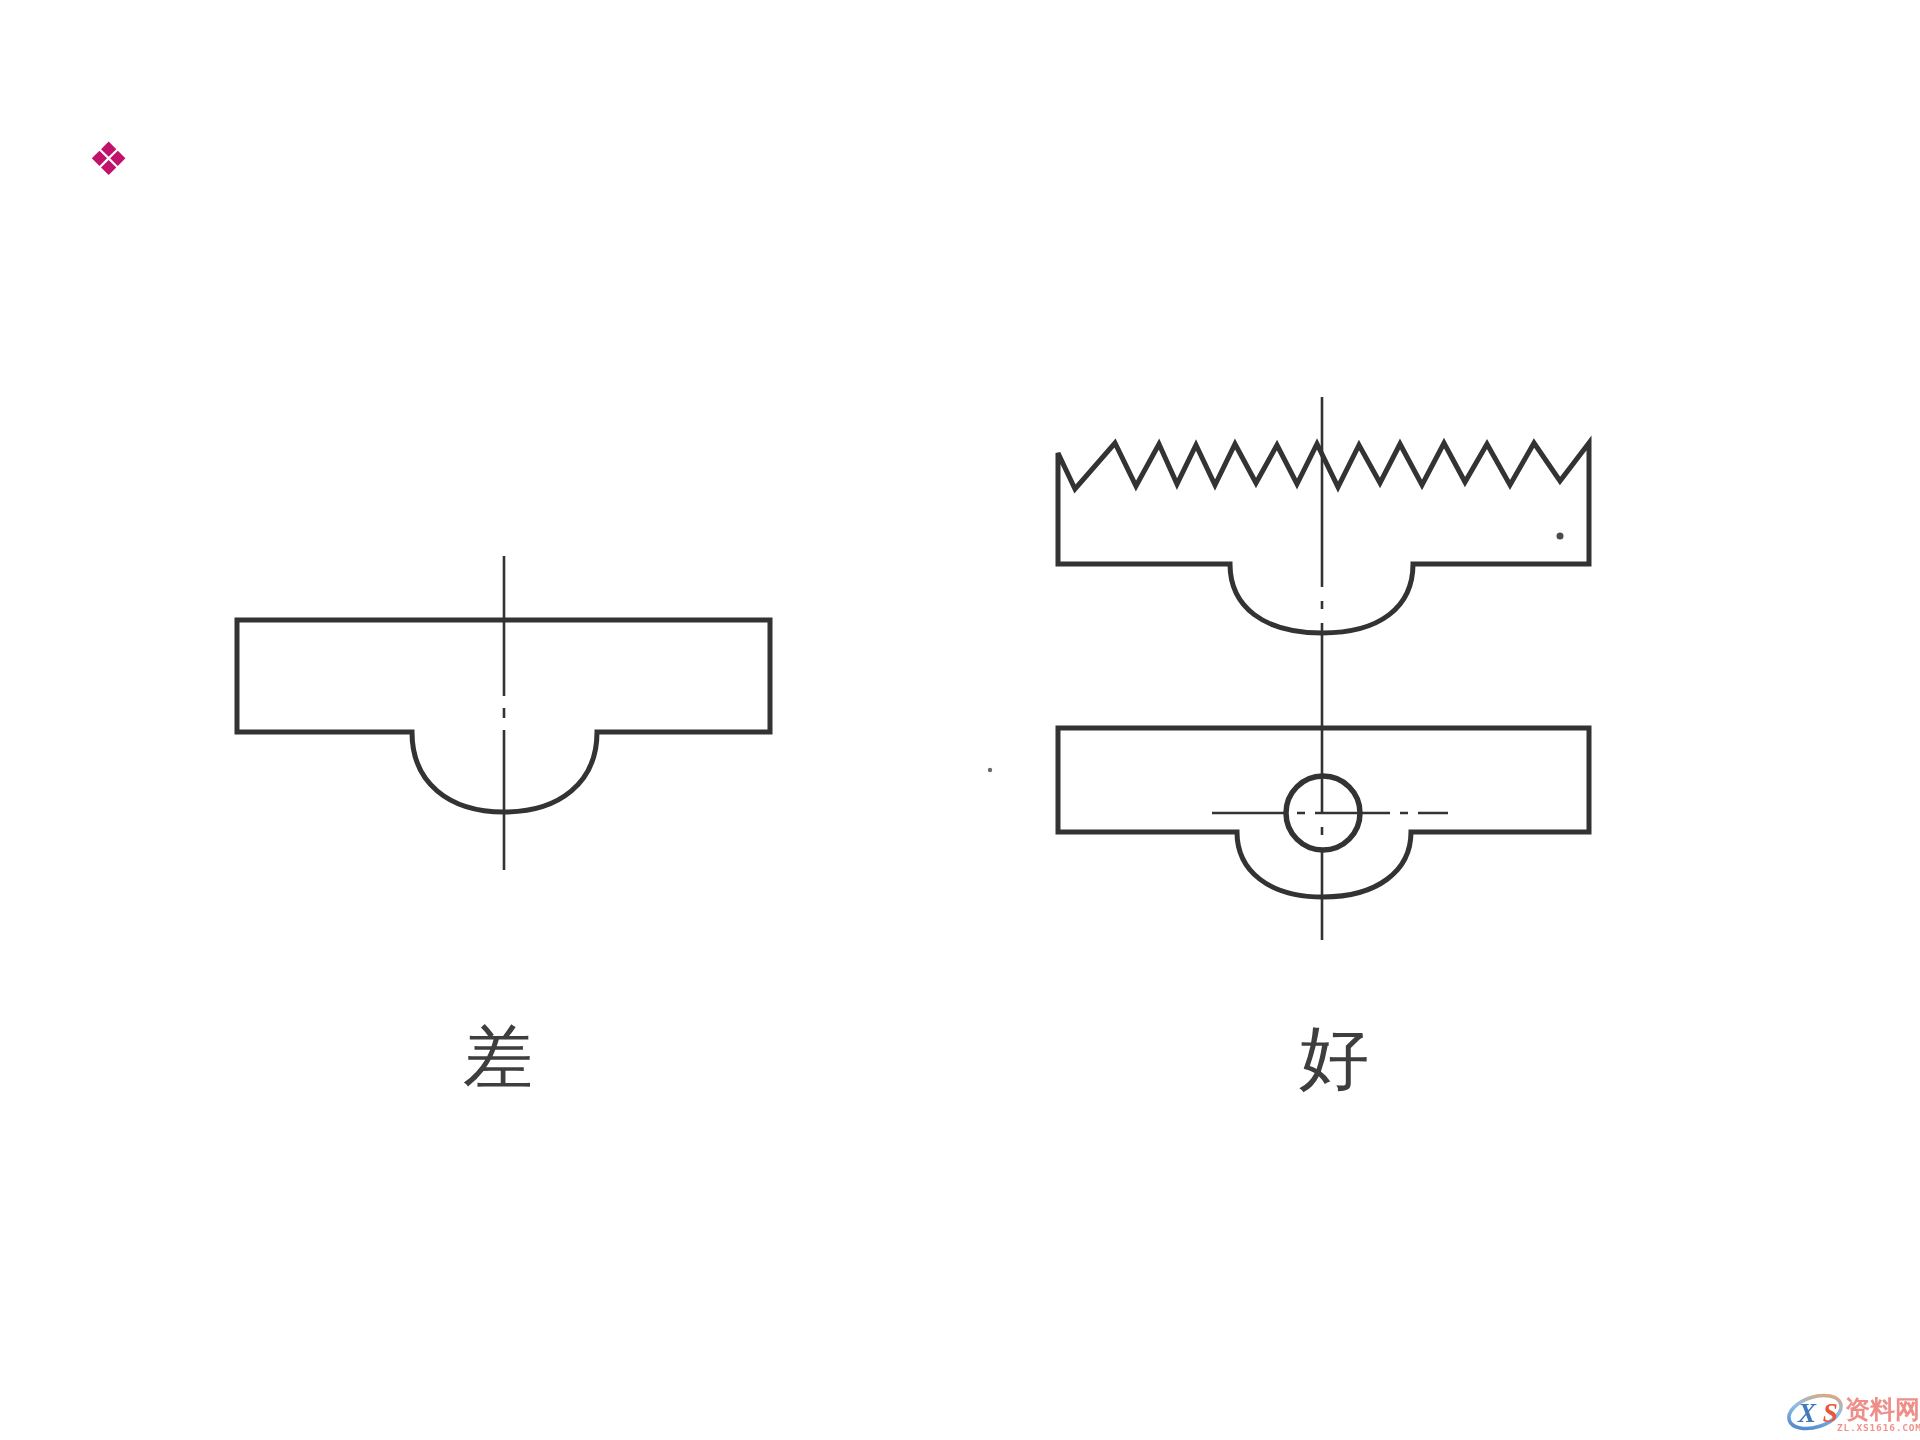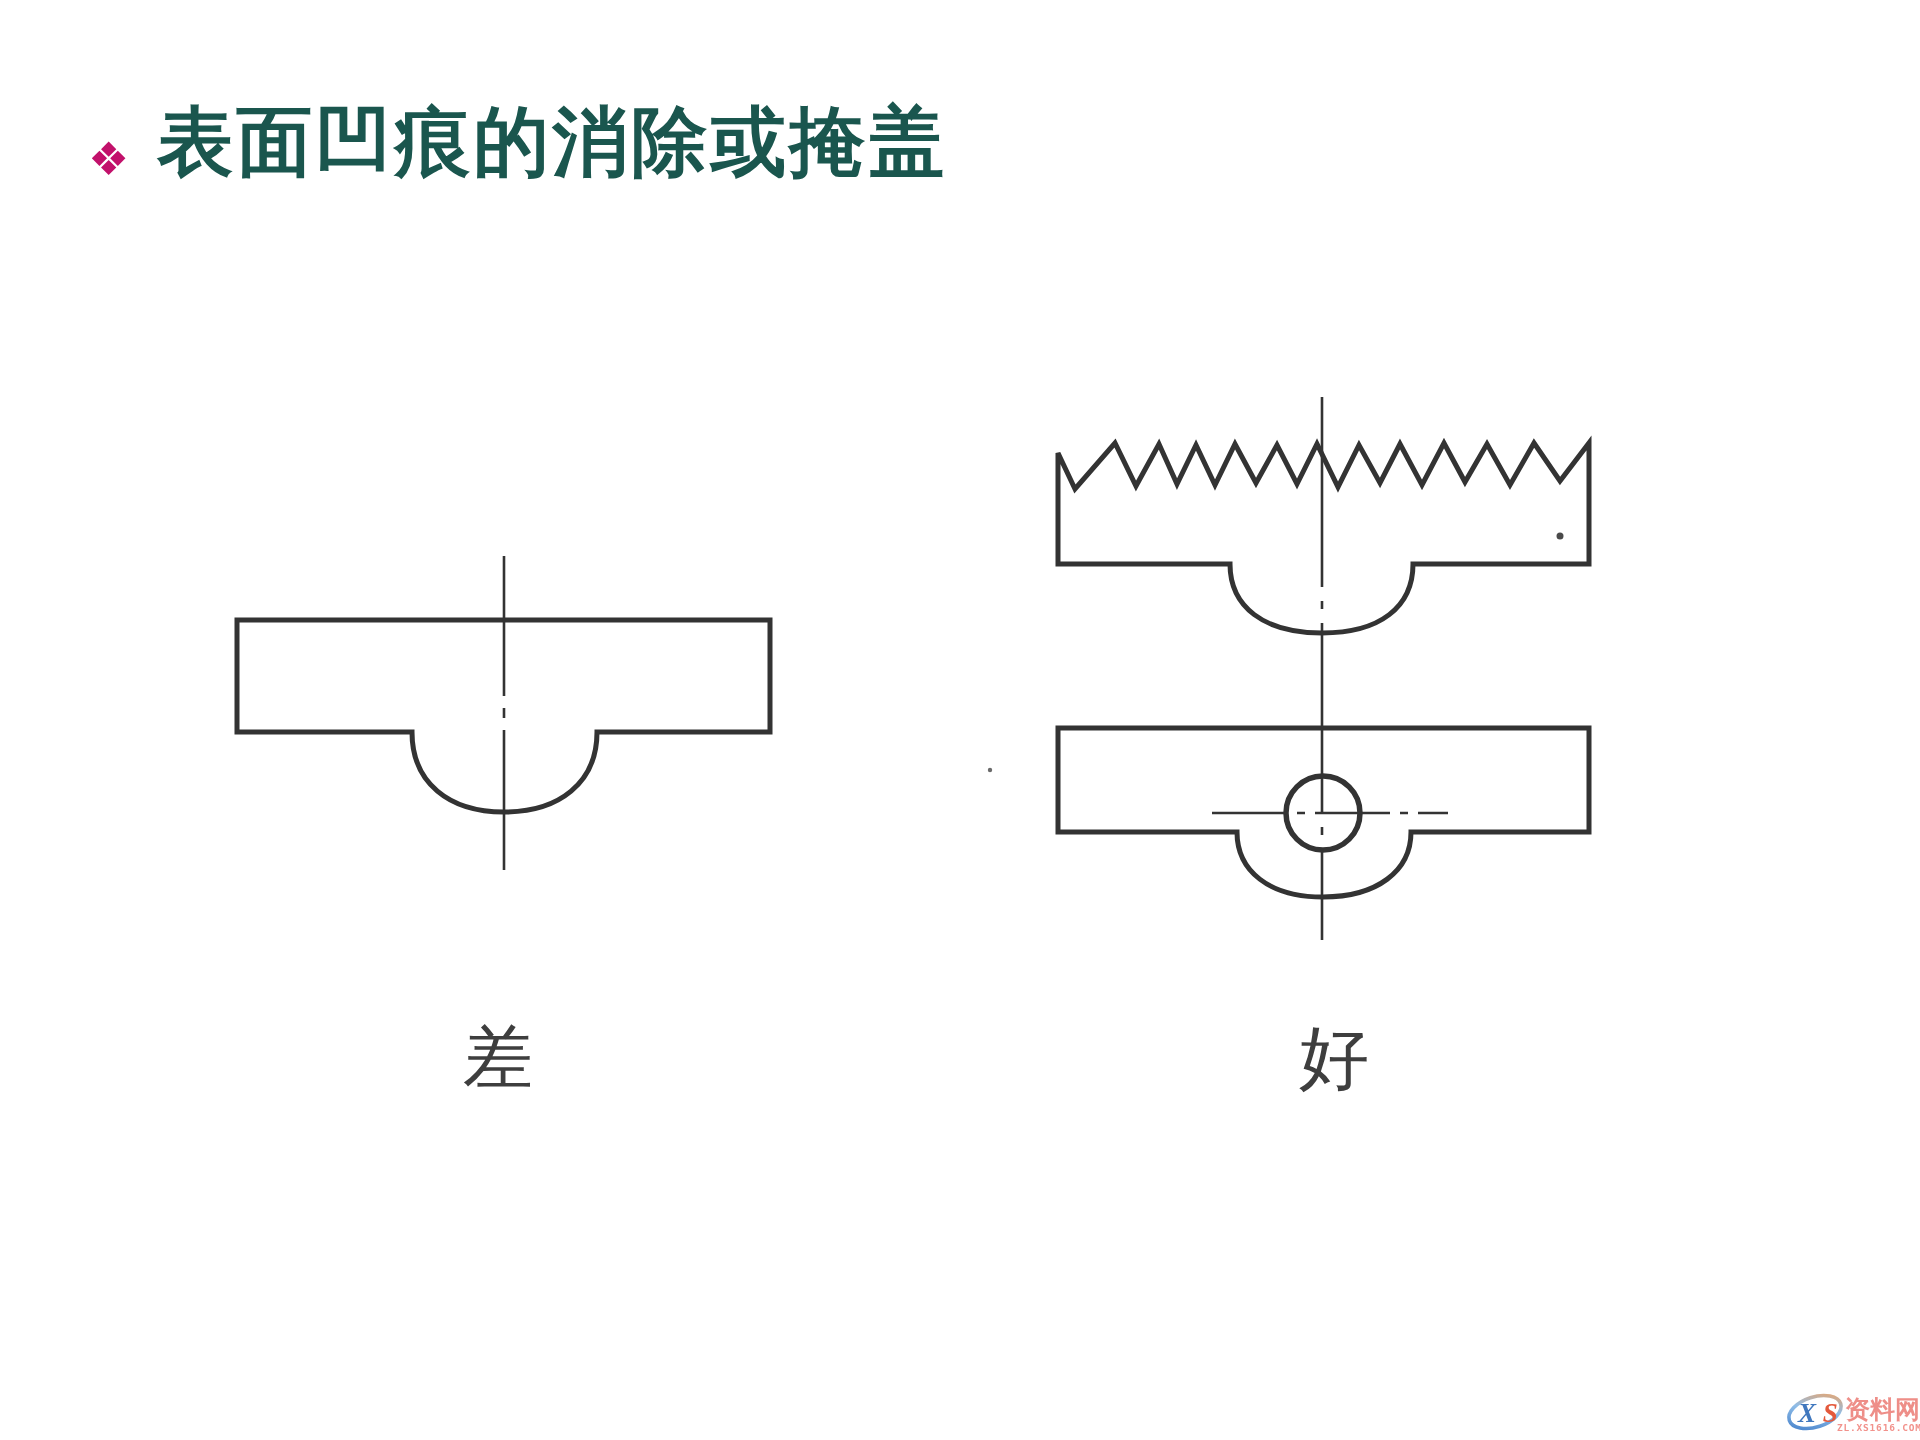--- a/index.html
+++ b/index.html
@@ -40,21 +40,20 @@
     width:145px;height:56px;
   }
 </style>
 </head>
 <body>
 
 <div class="slide">
 
   <div class="title-row">
     <span class="title-bullet" style="color:#C2116B;">❖</span>
-    <span class="title-text" style="color:#1A564E;">表面凹痕的消除或掩盖</span>
   </div>
 
   <svg class="diagram-svg" width="1920" height="1440" viewBox="0 0 1920 1440">
     <g stroke="#333333" fill="none" stroke-width="5">
 
       <path d="M 237,620 L 770,620 L 770,732 L 597,732
                C 597,783 559,812 504,812
                C 449,812 412,783 412,732
                L 237,732 Z"></path>
 

